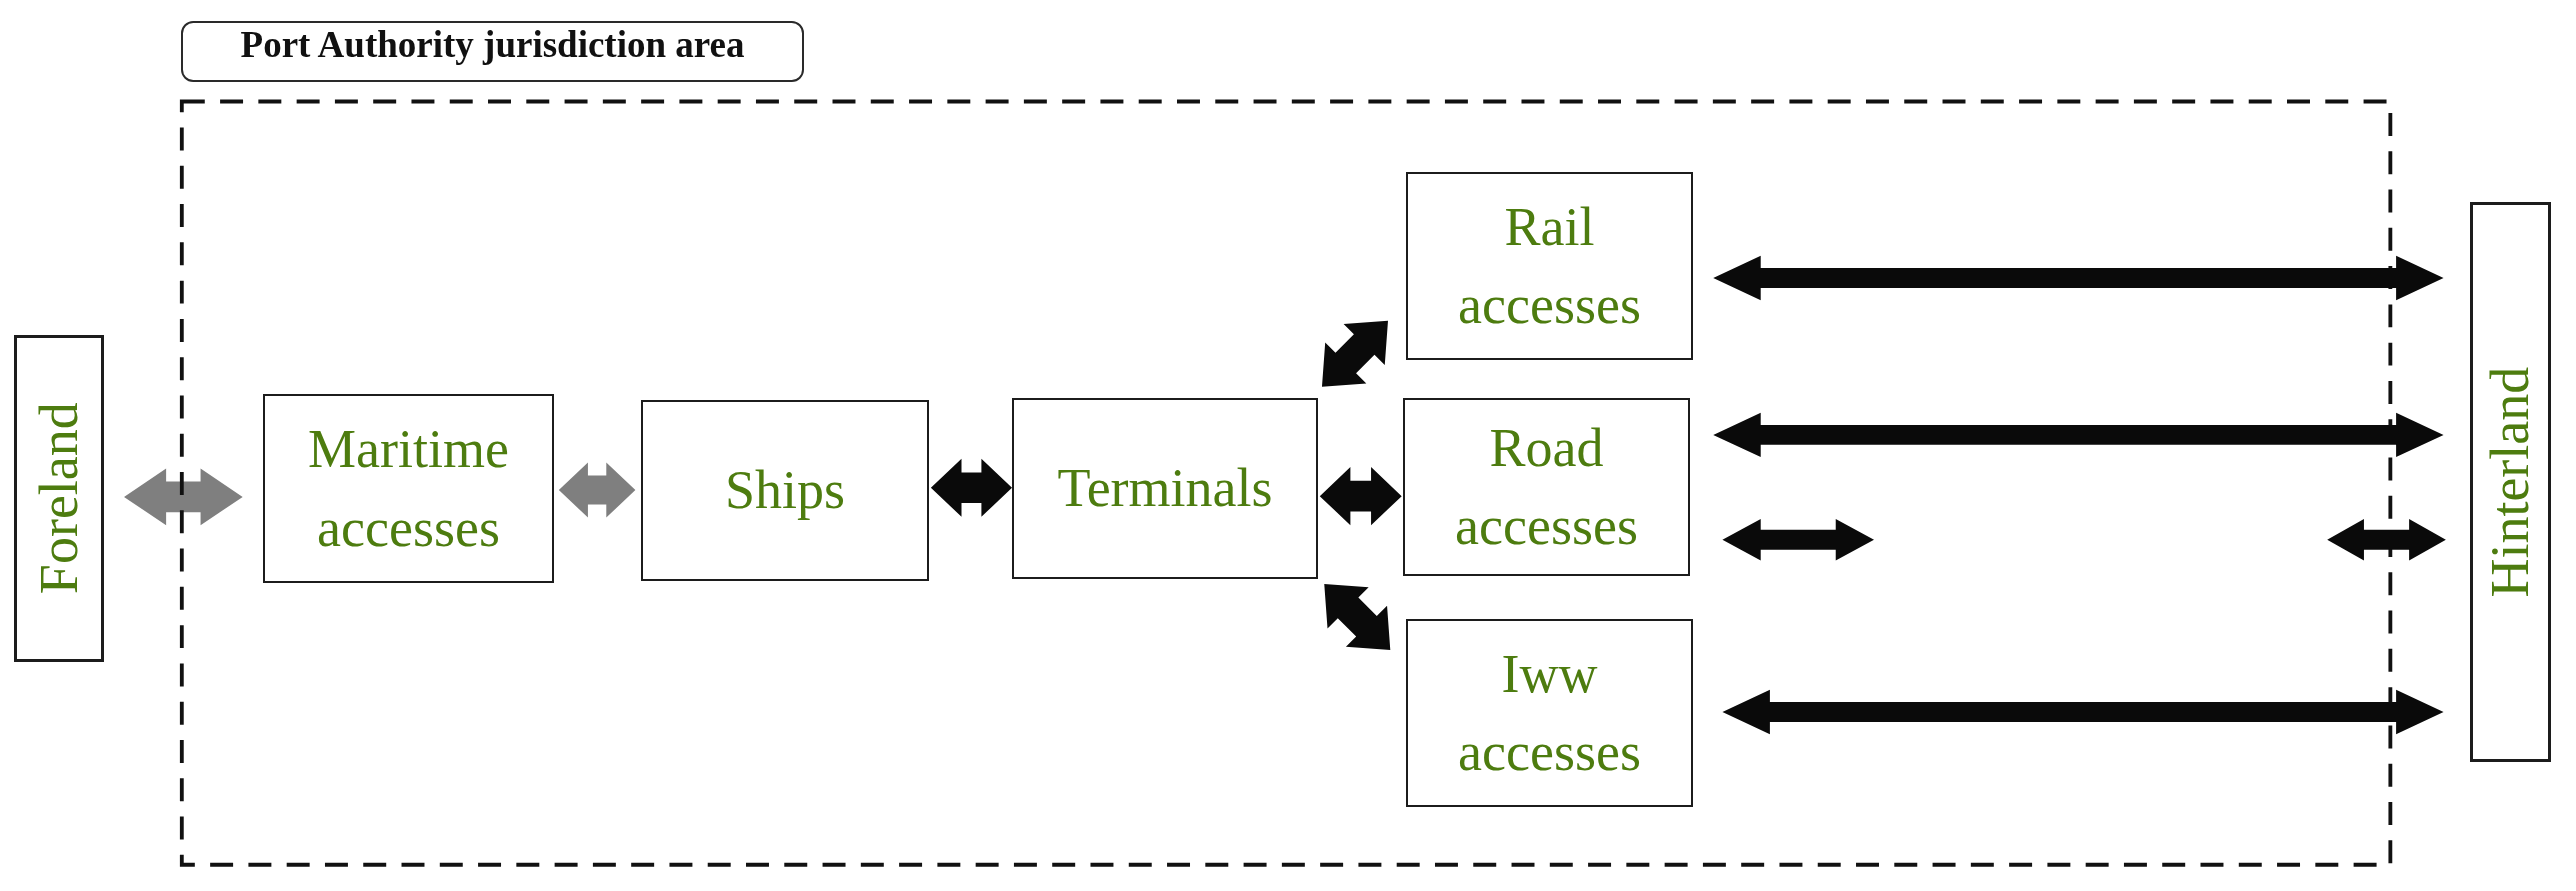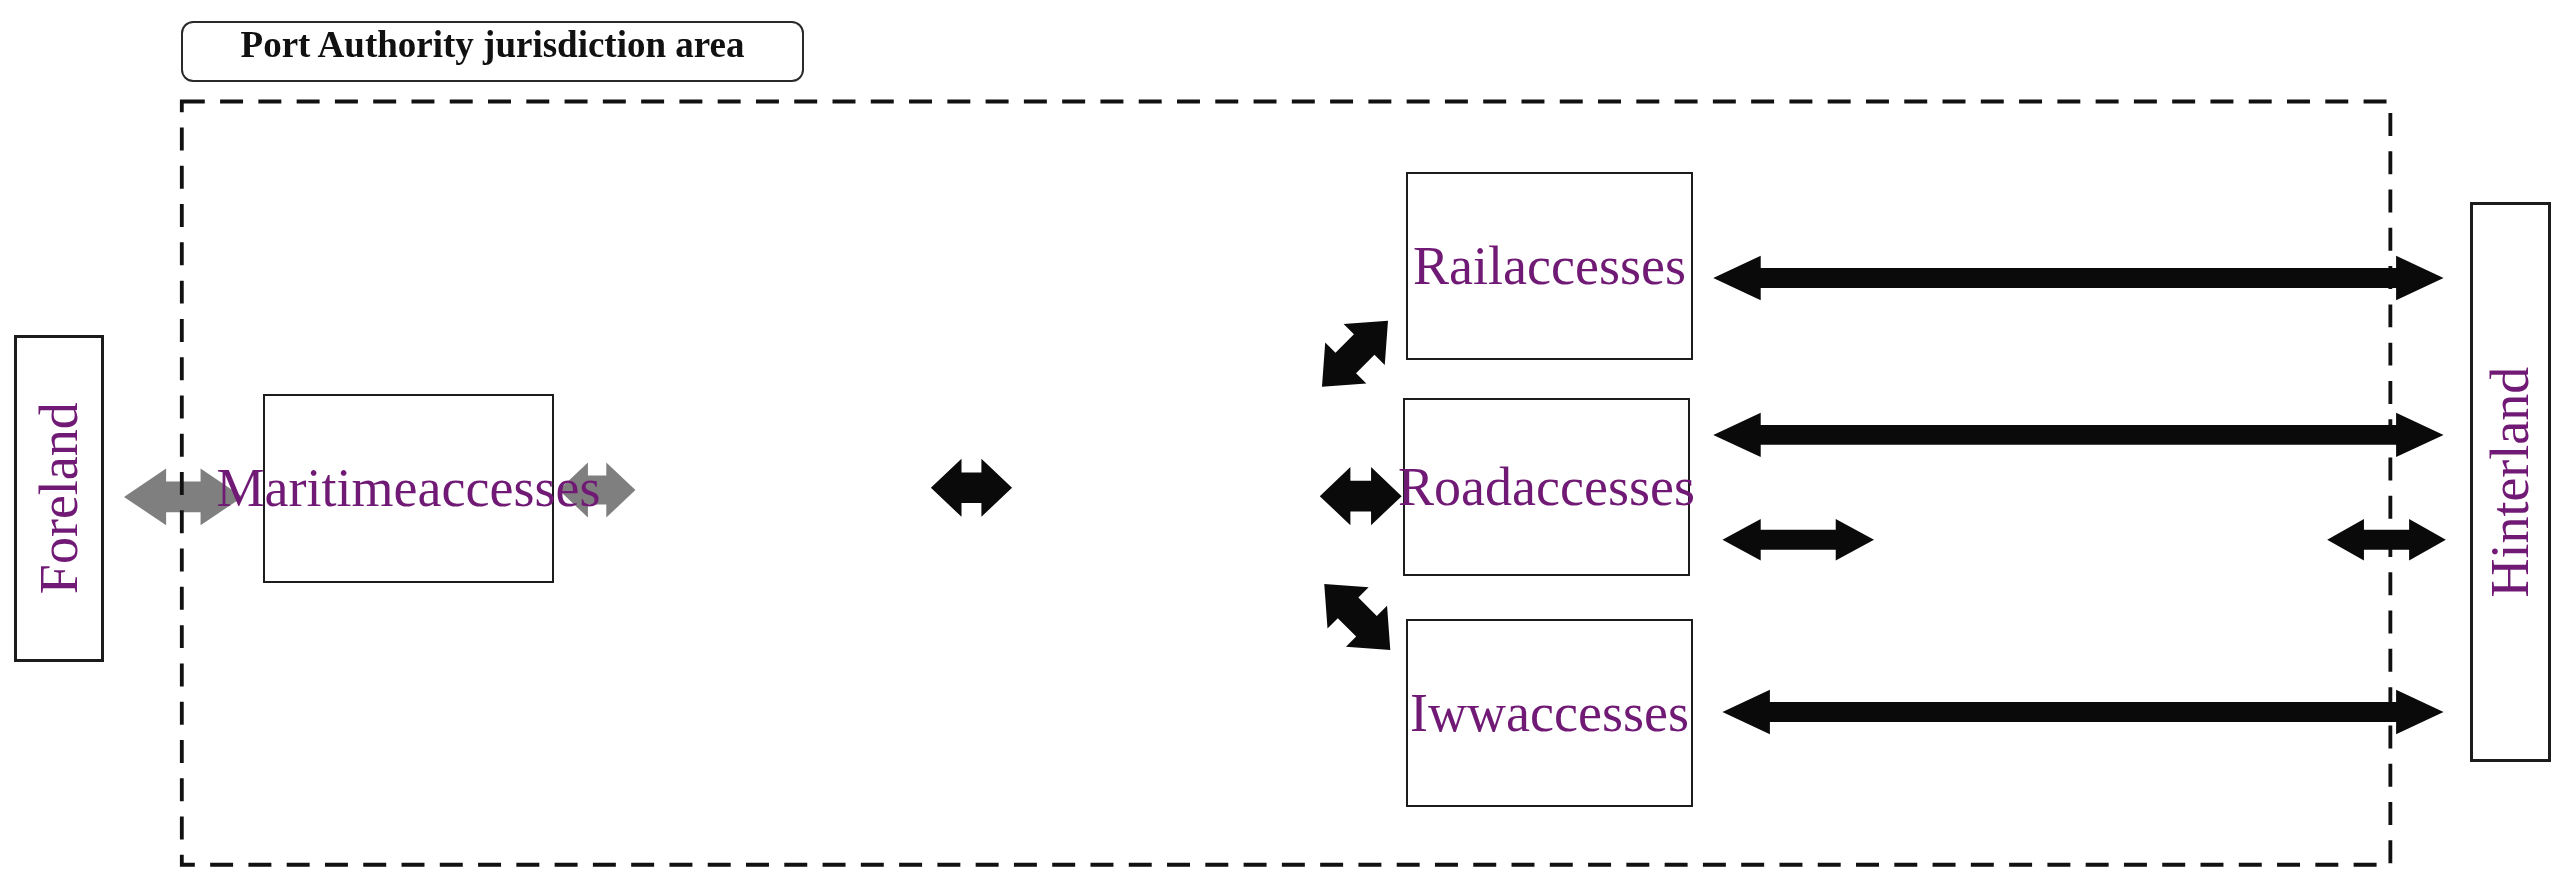--- a/index.html
+++ b/index.html
@@ -11,28 +11,28 @@
     font-family: "Liberation Serif", "DejaVu Serif", serif;
     color: #111111;
     overflow: hidden;
   }
   .layer { position: absolute; left: 0; top: 0; }
   .box {
     position: absolute;
     background: #ffffff;
     border: 2.3px solid #1c1c1c;
     display: flex;
-    flex-direction: row;
+    flex-direction: column;
     align-items: center;
     justify-content: center;
     text-align: center;
     box-sizing: border-box;
     font-size: 54px;
     line-height: 1.45;
-    color: #701a75;
+    color: #4d7c0f;
   }
   .box.vertical { border-width: 3.1px; }
   .vtext { transform: rotate(-90deg); white-space: nowrap; display: block; }
   .pa-label {
     position: absolute;
     left: 181px; top: 21.4px; width: 623px; height: 61px;
     border: 2.3px solid #2a2a2a;
     border-radius: 12.2px;
     background: #ffffff;
     display: flex; justify-content: center;
@@ -79,21 +79,27 @@
 
   <div class="box vertical foreland">
     <span class="vtext">Foreland</span>
   </div>
 
   <div class="box two-line maritime">
     <span>Maritime</span>
     <span>accesses</span>
   </div>
 
+  <div class="box ships">
+    <span>Ships</span>
+  </div>
 
+  <div class="box terminals">
+    <span>Terminals</span>
+  </div>
 
   <div class="box two-line rail">
     <span>Rail</span>
     <span>accesses</span>
   </div>
 
   <div class="box two-line road">
     <span>Road</span>
     <span>accesses</span>
   </div>

